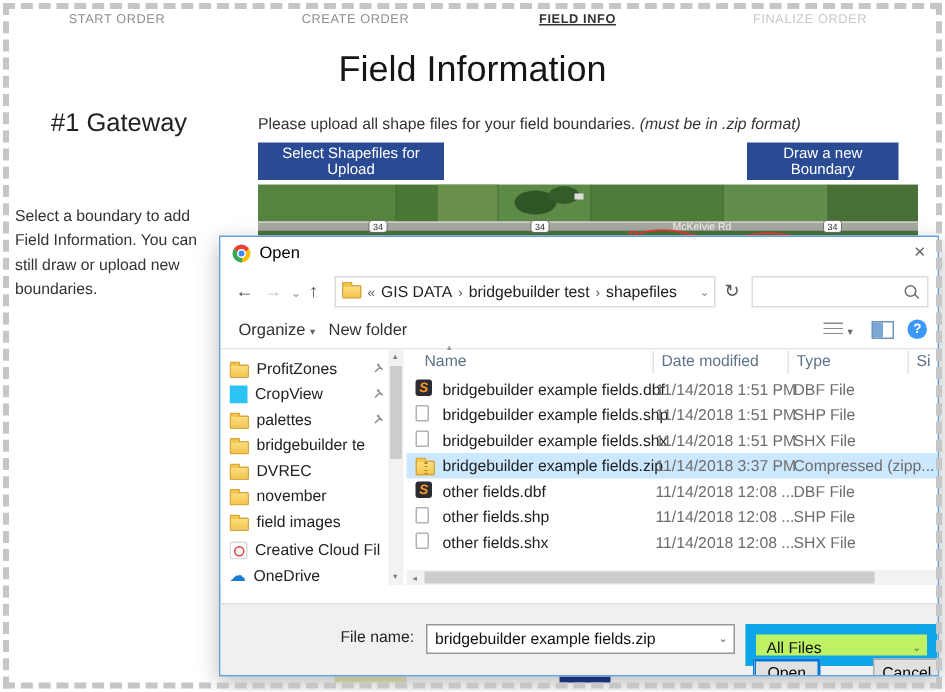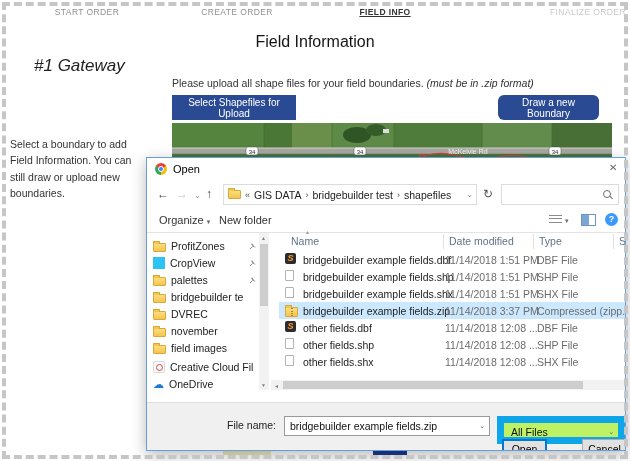--- a/index.html
+++ b/index.html
@@ -5,30 +5,30 @@
   html,body{margin:0;padding:0;background:#fff;}
   .frame{position:relative;width:630px;height:461px;background:#fff;overflow:hidden;
          font-family:"Liberation Sans",sans-serif;-webkit-font-smoothing:antialiased;}
   .frame::after{content:"";position:absolute;left:2px;top:2px;right:2px;bottom:2px;
          border:4px dashed #c6c6c6;z-index:99;pointer-events:none;}
 
   
   .topnav-item{position:absolute;top:7px;transform:translateX(-50%);font-size:8.5px;
          letter-spacing:.4px;color:#8f8f8f;white-space:nowrap;cursor:pointer;}
   .topnav-item.active{color:#333;font-weight:bold;text-decoration:underline;}
-  .topnav-item.disabled{color:#c9c9c9;margin-left:48px;}
-  .page-title{position:absolute;top:33px;left:0;right:0;text-align:center;font-size:16px;color:#151515;}
-  .section-heading{position:absolute;top:56px;left:34px;font-size:17px;color:#222;font-style:italic;}
+  .topnav-item.disabled{color:#c9c9c9;}
+  .page-title{position:absolute;top:33px;left:0;right:0;text-align:center;font-size:24px;color:#151515;}
+  .section-heading{position:absolute;top:72px;left:34px;font-size:17px;color:#222;}
   .instruction{position:absolute;top:77px;left:172px;font-size:10.5px;color:#333;}
   .instruction .note{font-style:italic;}
   .helper-text{position:absolute;top:136px;left:10px;width:136px;font-size:10.5px;color:#333;line-height:1.55;}
   .blue-btn{position:absolute;top:95px;height:25px;background:#2b4a94;color:#fff;border:none;
          font-size:10px;font-family:"Liberation Sans",sans-serif;cursor:pointer;}
   .btn-select{left:172px;width:124px;}
-  .btn-draw{left:498px;width:101px;border-radius:6px;}
+  .btn-draw{left:498px;width:101px;}
   .map{position:absolute;left:172px;top:123px;width:440px;height:37px;cursor:pointer;}
   .strip{position:absolute;top:449px;height:6px;}
   .strip-yellow{left:223px;width:48px;background:#e9e9bb;}
   .strip-blue{left:373px;width:34px;background:#1f3a8f;}
 
   
   .dialog{position:absolute;left:146px;top:157px;width:478px;height:292px;background:#fff;
          border:1px solid #64a0dc;box-shadow:0 4px 14px rgba(0,0,0,.28);overflow:hidden;font-size:10.5px;color:#222;}
   .titlebar{position:absolute;left:0;top:0;right:0;height:22px;background:#fff;}
   .chrome{position:absolute;left:8px;top:5px;width:12px;height:12px;border-radius:50%;
@@ -79,21 +79,21 @@
          background:repeating-linear-gradient(#b08427 0 1px,transparent 1px 2.5px);}
   .cv-icon{flex:none;width:12px;height:12px;background:#2bc3f3;}
   .cc-icon{flex:none;width:12px;height:12px;background:#fff;border:1px solid #d9d9d9;border-radius:2px;
          position:relative;box-sizing:border-box;}
   .cc-icon::after{content:"";position:absolute;left:2px;top:2px;width:5px;height:5px;border:1.5px solid #e23f44;border-radius:50%;}
   .od-icon{flex:none;font-size:11px;color:#1b7bd3;line-height:12px;}
   .vscroll{position:absolute;left:112px;top:0;width:10px;height:157px;background:#f2f2f2;}
   .vscroll .thumb{position:absolute;left:1px;top:11px;width:8px;height:62px;background:#cdcdcd;}
   .scroll-arrow{position:absolute;font-size:5px;color:#7e7e7e;left:2px;cursor:pointer;}
 
-  .files{position:absolute;left:132px;top:0;right:0;height:157px;}
+  .files{position:absolute;left:124px;top:0;right:0;height:157px;}
   .col-head{position:absolute;top:2px;font-size:10.5px;color:#5f7287;cursor:pointer;}
   .head-line{position:absolute;top:1px;width:1px;height:15px;background:#e2e2e2;}
   .sort-caret{position:absolute;left:26px;top:-4px;font-size:5px;color:#9a9a9a;}
   .frow{position:absolute;left:0;right:0;height:17px;cursor:pointer;}
   .frow.selected{background:#cce8ff;}
   .ficon{position:absolute;left:6px;top:2px;}
   .icon-file{width:9px;height:11px;background:#fff;border:1px solid #b3b3b3;border-radius:1px;box-sizing:border-box;}
   .icon-dbf{width:11px;height:11px;background:#2b2b33;border-radius:2px;color:#ff9a23;font-size:9px;font-weight:bold;
          text-align:center;line-height:11px;font-style:italic;}
   .icon-dbf::after{content:"S";}
@@ -116,21 +116,21 @@
   .win-btn{position:absolute;top:36px;width:45px;height:19px;background:#e1e1e1;border:1px solid #adadad;
          font-size:10.5px;font-family:"Liberation Sans",sans-serif;color:#000;cursor:pointer;padding:0;}
   .btn-open{left:355px;border-color:#0078d7;box-shadow:0 0 0 1px #0078d7 inset;}
   .btn-cancel{left:435px;}
 </style>
 </head>
 <body>
 
 <div class="frame">
 
-  <span class="topnav-item" style="left:87px">START ORDER</span>
+  <span class="topnav-item" style="left:78px">START ORDER</span>
   <span class="topnav-item" style="left:237px">CREATE ORDER</span>
   <span class="topnav-item active" style="left:385px">FIELD INFO</span>
   <span class="topnav-item disabled" style="left:540px">FINALIZE ORDER</span>
 
   <div class="page-title">Field Information</div>
   <div class="section-heading">#1 Gateway</div>
   <div class="instruction">
     <span>Please upload all shape files for your field boundaries.</span>
     <span class="note">(must be in .zip format)</span>
   </div>

